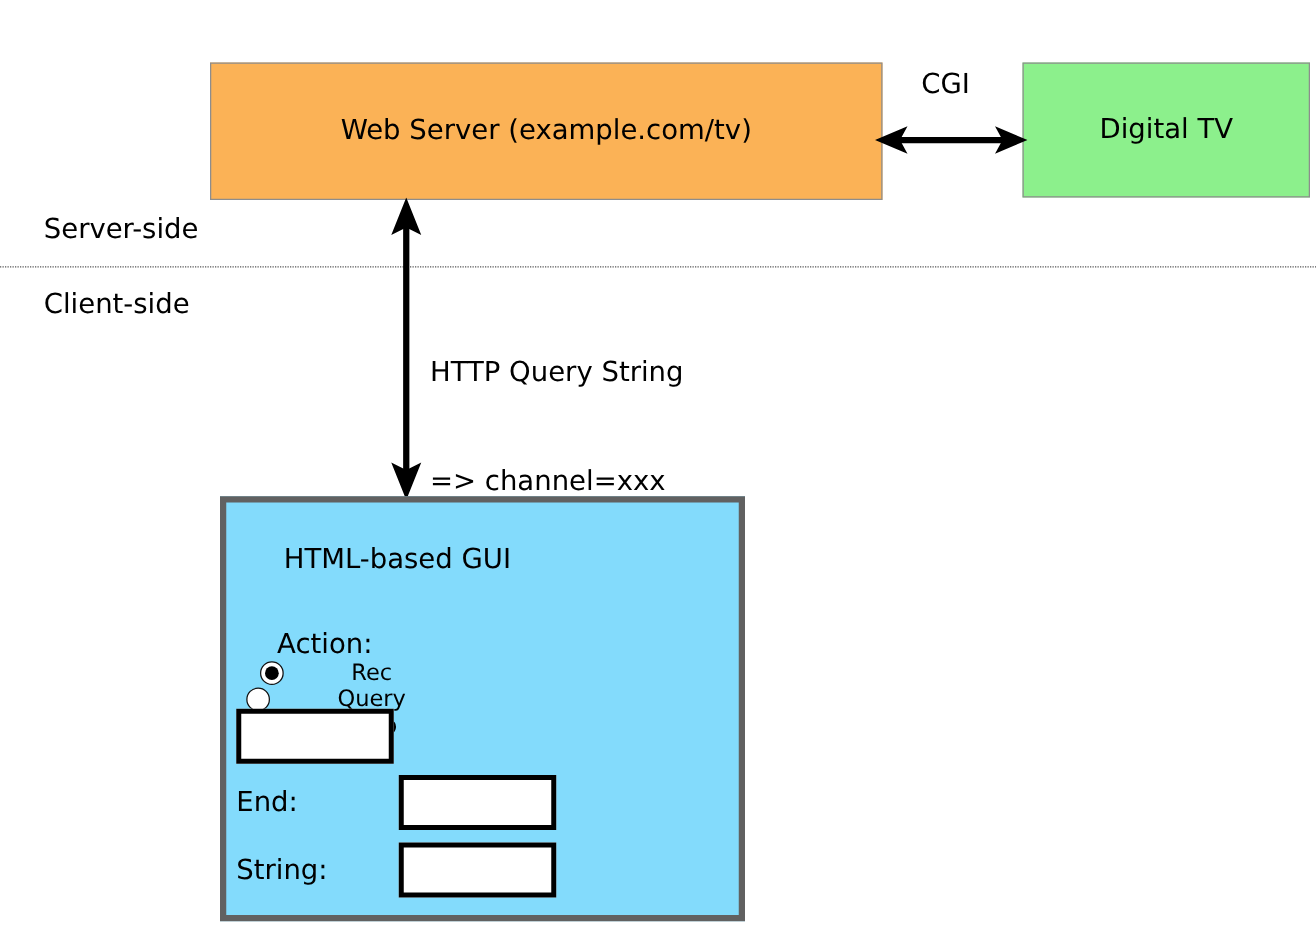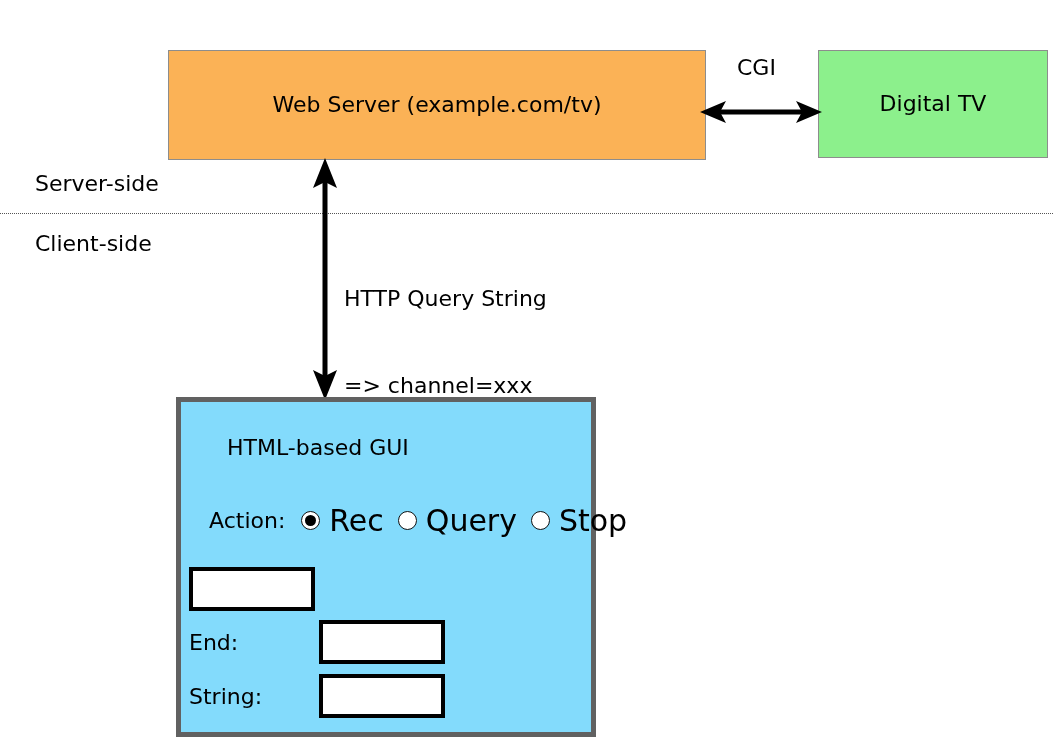--- a/index.html
+++ b/index.html
@@ -124,26 +124,27 @@
   #gui-title {
     position: absolute;
     left: 46px;
     top: 33px;
     font-size: 22px;
     white-space: nowrap;
   }
 
   #action-row {
     position: absolute;
-    left: 28px;
+    left: 16px;
     top: 101px;
     display: flex;
     align-items: center;
     font-size: 22px;
     white-space: nowrap;
+    flex-direction: column;
   }
   #action-row .action-caption { margin-right: 16px; }
   .radio-group {
     display: flex;
     align-items: center;
     margin-right: 14px;
   }
   .radio-dot {
     width: 19px;
     height: 19px;
@@ -160,21 +161,21 @@
     position: absolute;
     left: 50%;
     top: 50%;
     width: 11px;
     height: 11px;
     margin-left: -5.5px;
     margin-top: -5.5px;
     border-radius: 50%;
     background: #000000;
   }
-  .radio-label { font-size: 30px; }
+  .radio-label { font-size: 18px; margin-left: 45px; }
 
   .field-row {
     position: absolute;
     left: 8px;
     width: 410px;
     height: 44px;
     display: flex;
     align-items: center;
   }
   #field-row-0 { top: 165px; }

